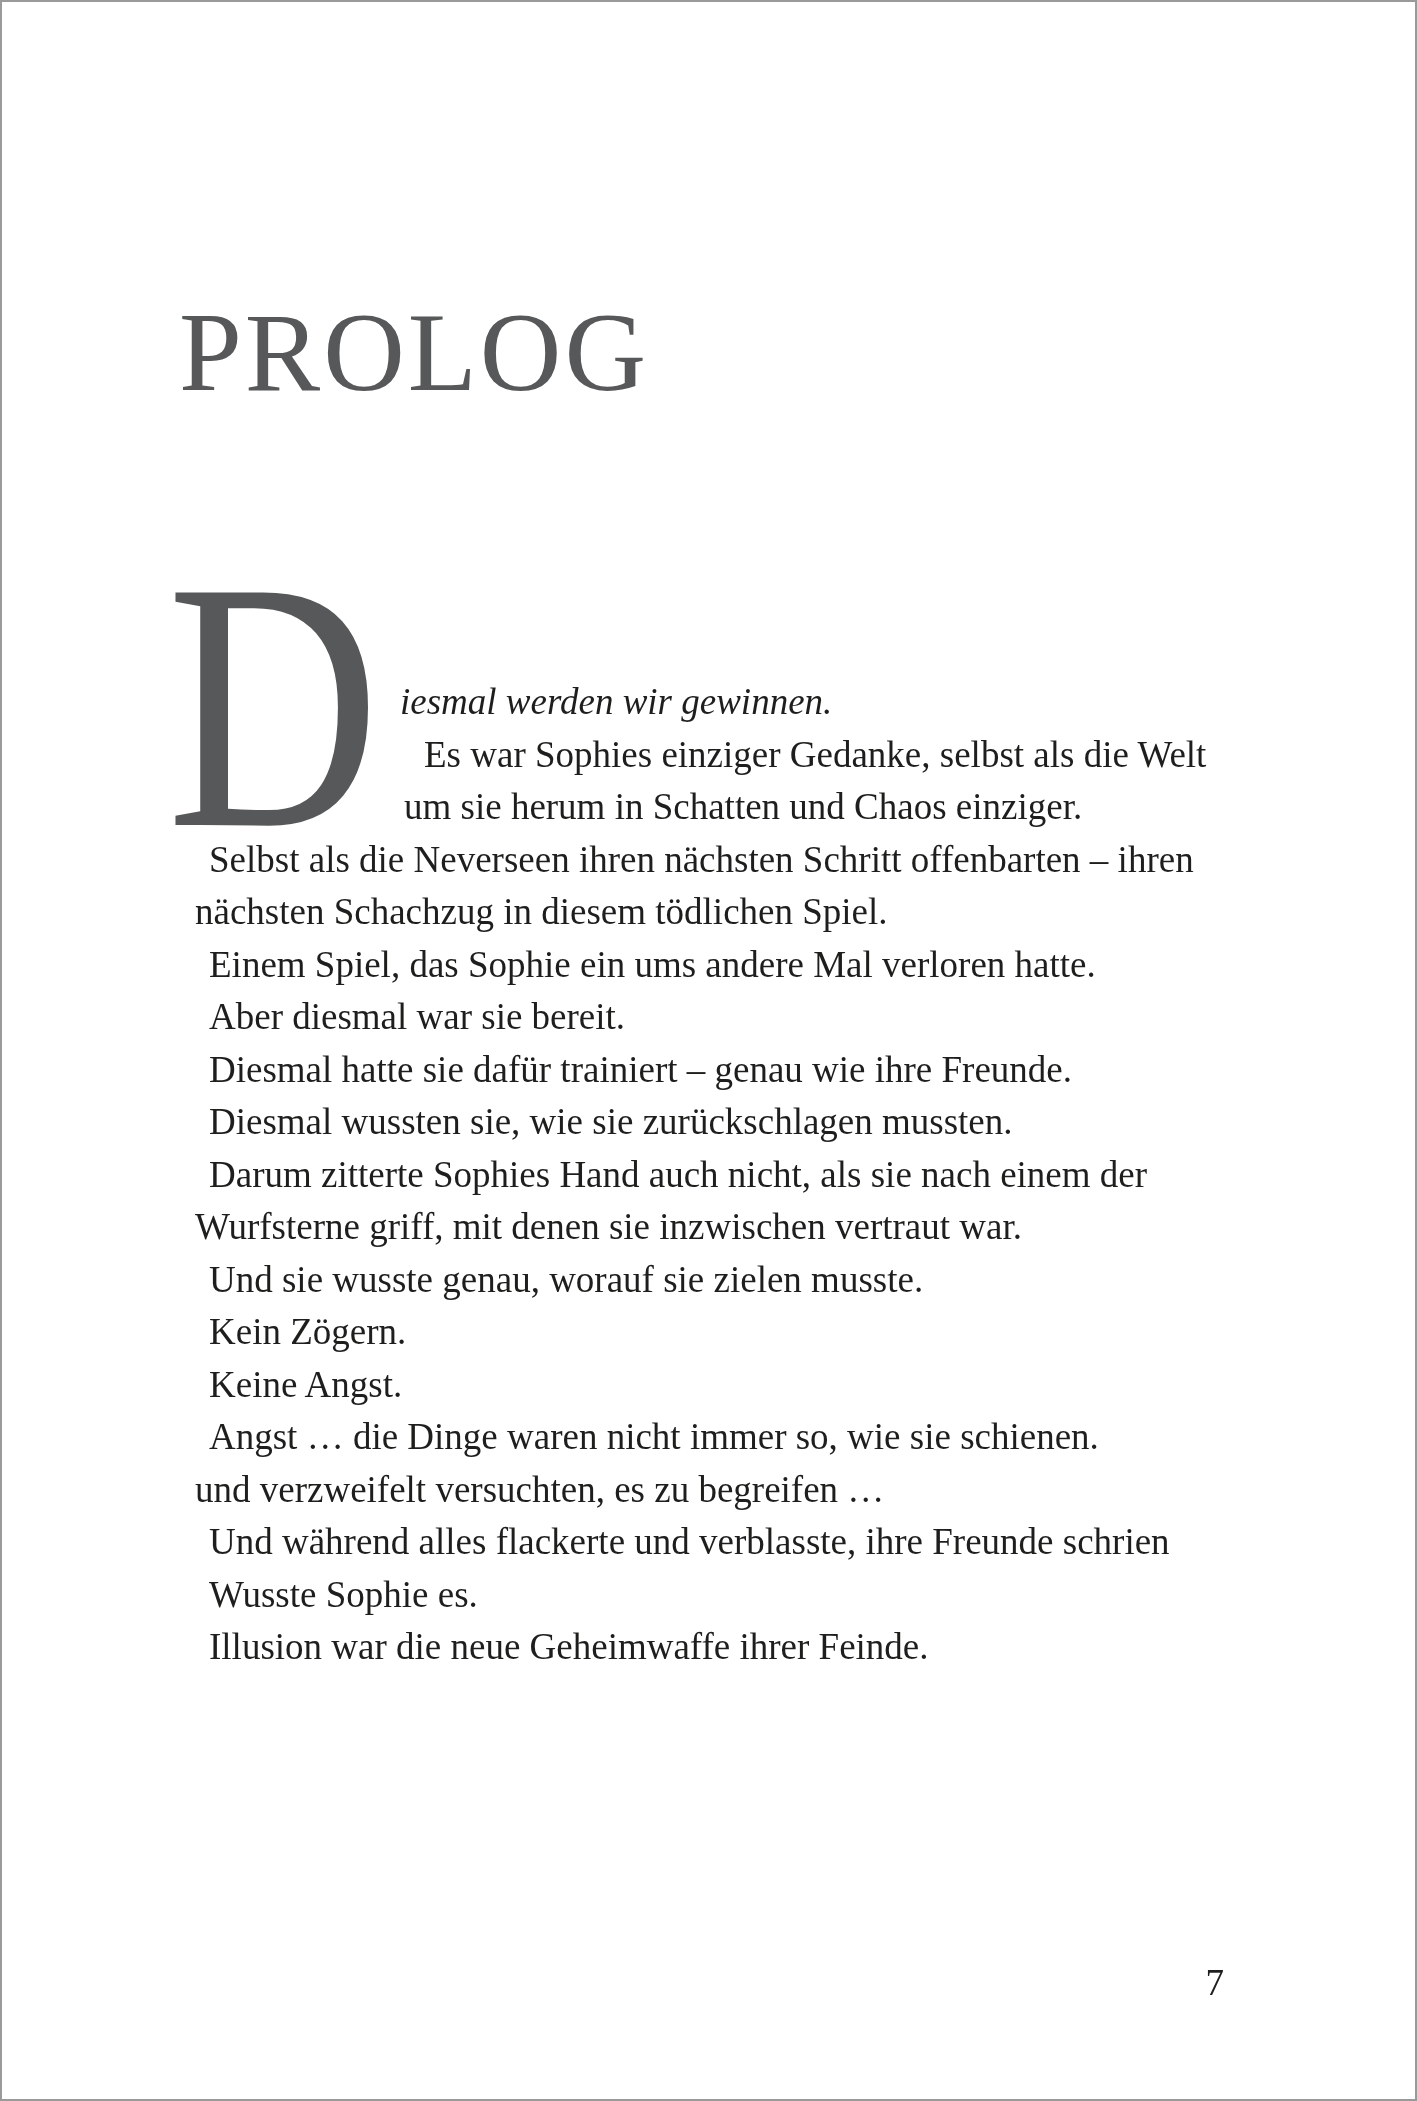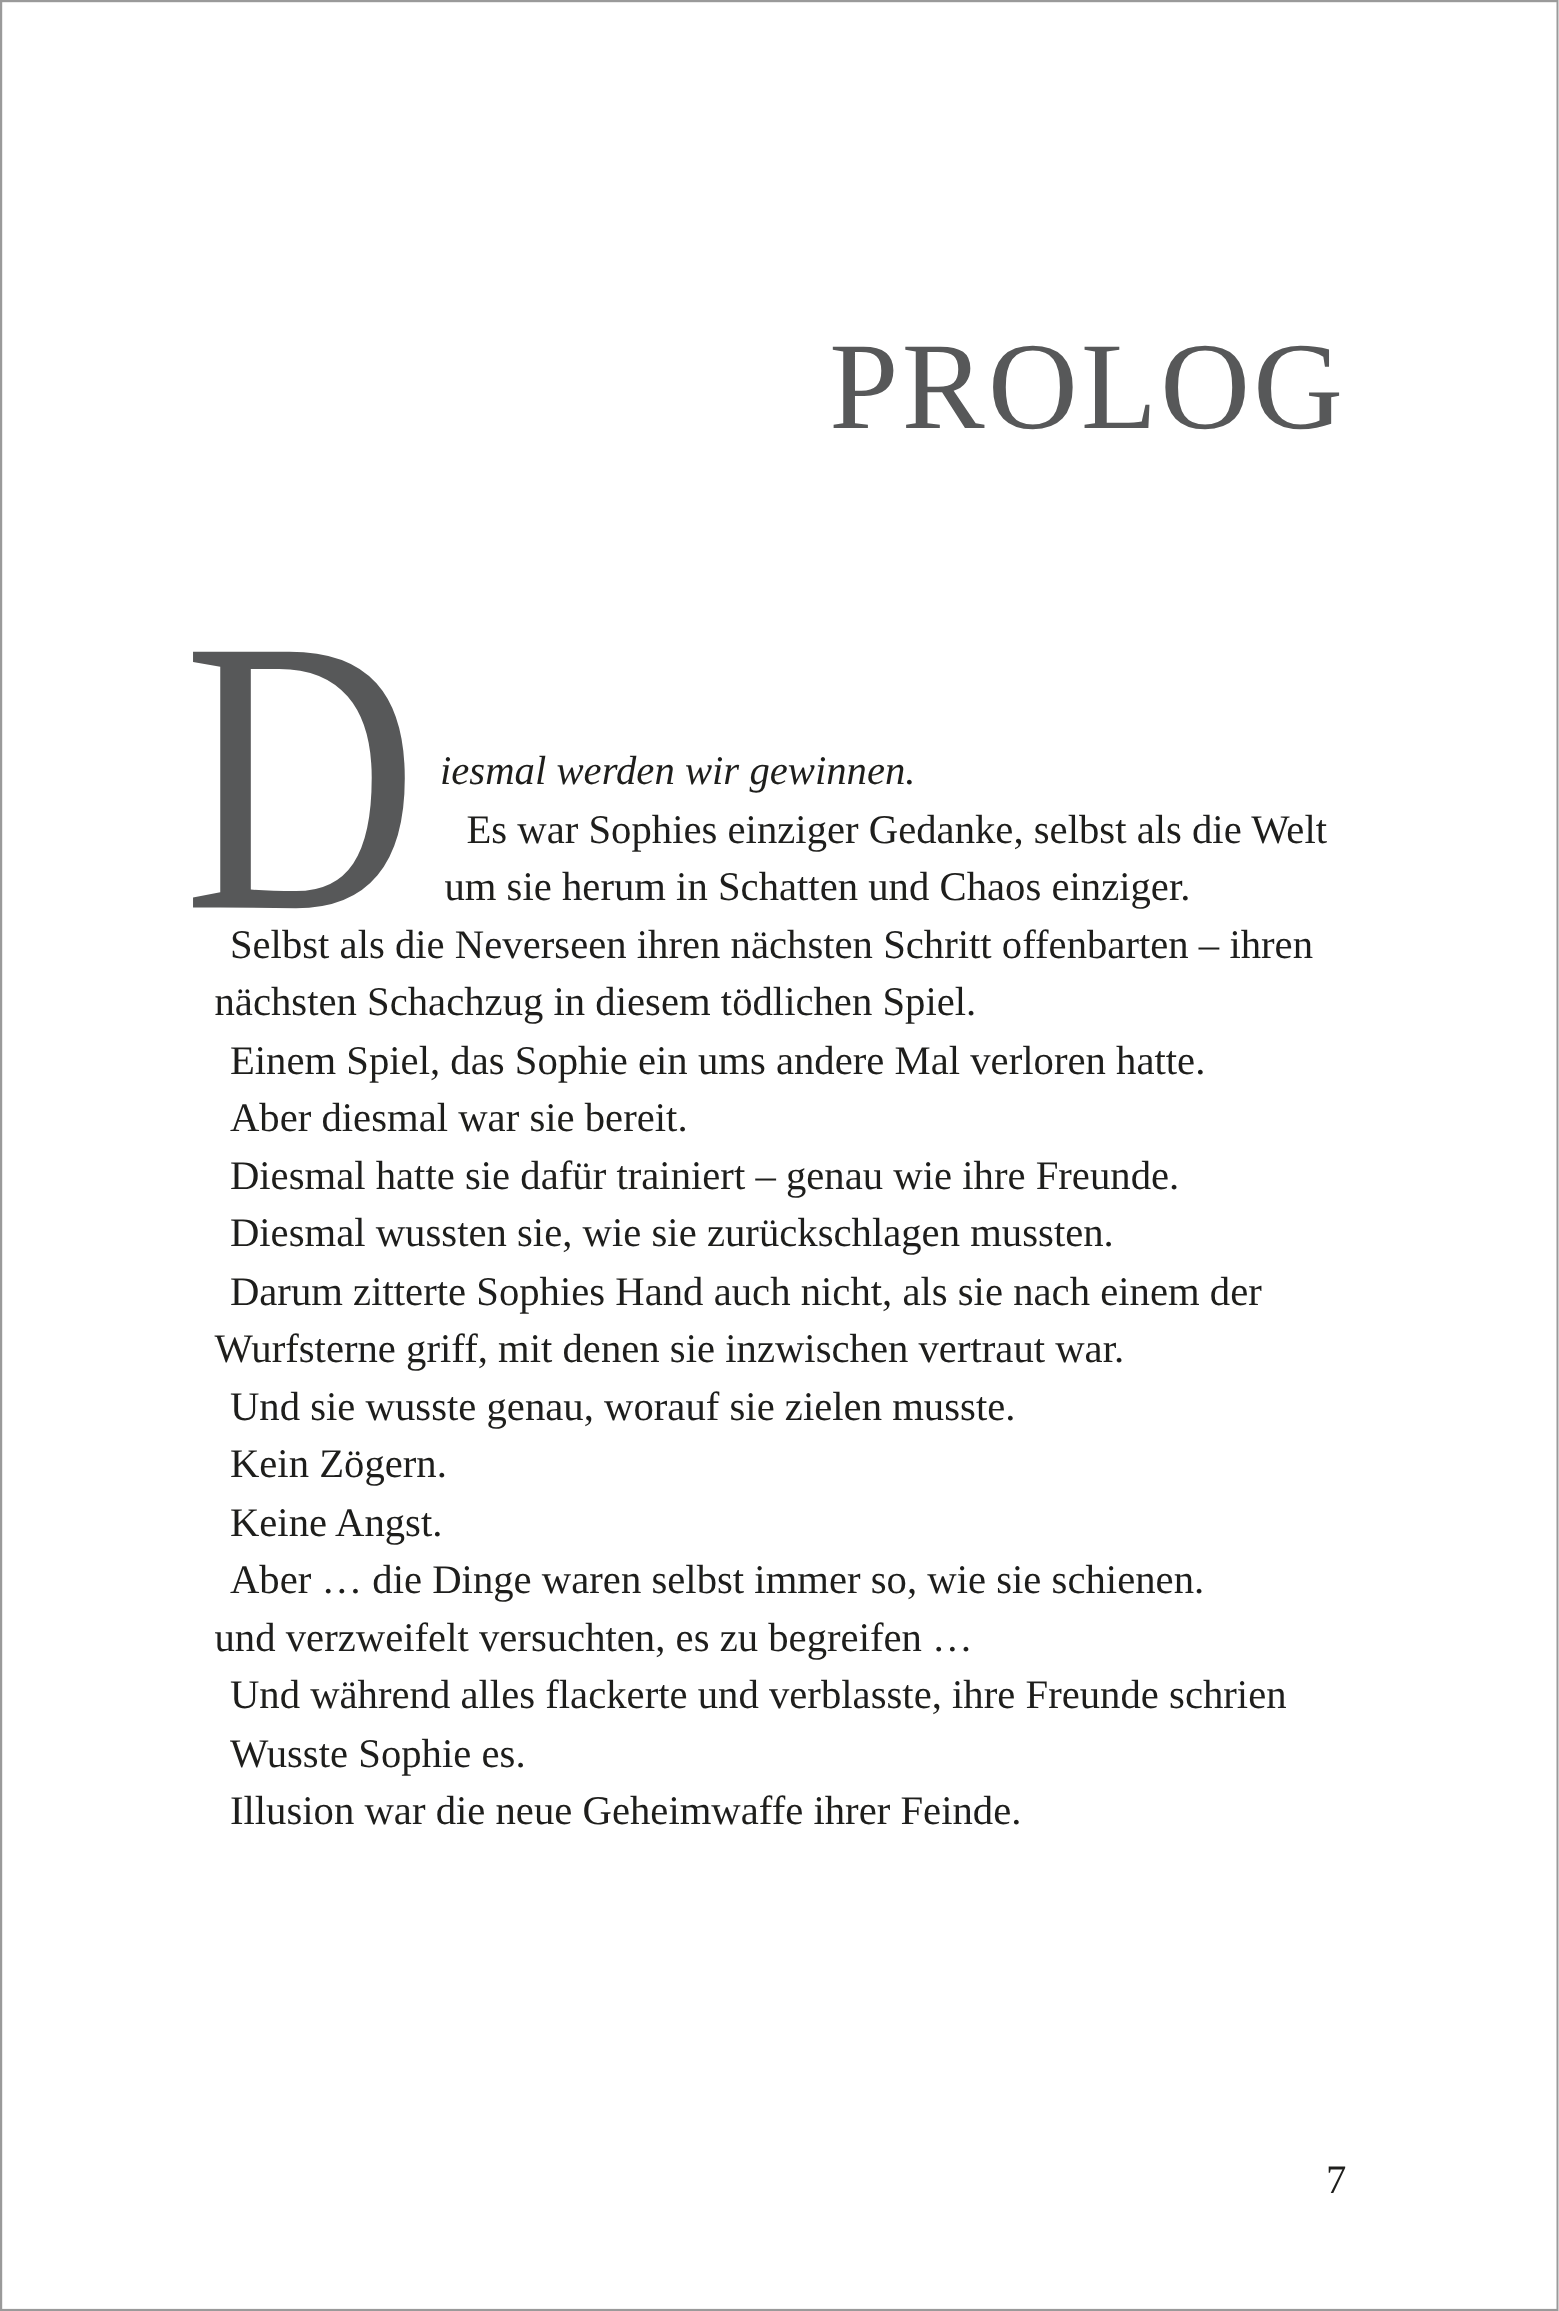--- a/index.html
+++ b/index.html
@@ -15,21 +15,21 @@
     background: #ffffff;
     border: 2px solid #9a9a9a;
     overflow: hidden;
     font-family: "Liberation Serif", serif;
   }
   .chapter-title {
     position: absolute;
     left: 177px;
     top: 293px;
     width: 1045px;
-    text-align: right;
+    text-align: left;
     font-size: 113px;
     line-height: 1;
     letter-spacing: 3px;
     color: #575859;
     white-space: nowrap;
   }
   .drop-cap {
     position: absolute;
     left: 165px;
     top: 526px;
@@ -84,21 +84,21 @@
     <div class="ln flush">nächsten Schachzug in diesem tödlichen Spiel.</div>
     <div class="ln indent">Einem Spiel, das Sophie ein ums andere Mal verloren hatte.</div>
     <div class="ln indent">Aber diesmal war sie bereit.</div>
     <div class="ln indent">Diesmal hatte sie dafür trainiert – genau wie ihre Freunde.</div>
     <div class="ln indent">Diesmal wussten sie, wie sie zurückschlagen mussten.</div>
     <div class="ln indent">Darum zitterte Sophies Hand auch nicht, als sie nach einem der</div>
     <div class="ln flush">Wurfsterne griff, mit denen sie inzwischen vertraut war.</div>
     <div class="ln indent">Und sie wusste genau, worauf sie zielen musste.</div>
     <div class="ln indent">Kein Zögern.</div>
     <div class="ln indent">Keine Angst.</div>
-    <div class="ln indent">Aber … die Dinge waren selbst immer so, wie sie schienen.</div>
+    <div class="ln indent">Angst … die Dinge waren nicht immer so, wie sie schienen.</div>
     <div class="ln flush">und verzweifelt versuchten, es zu begreifen …</div>
     <div class="ln indent">Und während alles flackerte und verblasste, ihre Freunde schrien</div>
     <div class="ln indent">Wusste Sophie es.</div>
     <div class="ln indent">Illusion war die neue Geheimwaffe ihrer Feinde.</div>
   </div>
 
   <div class="page-number">7</div>
 
 </div>
 

